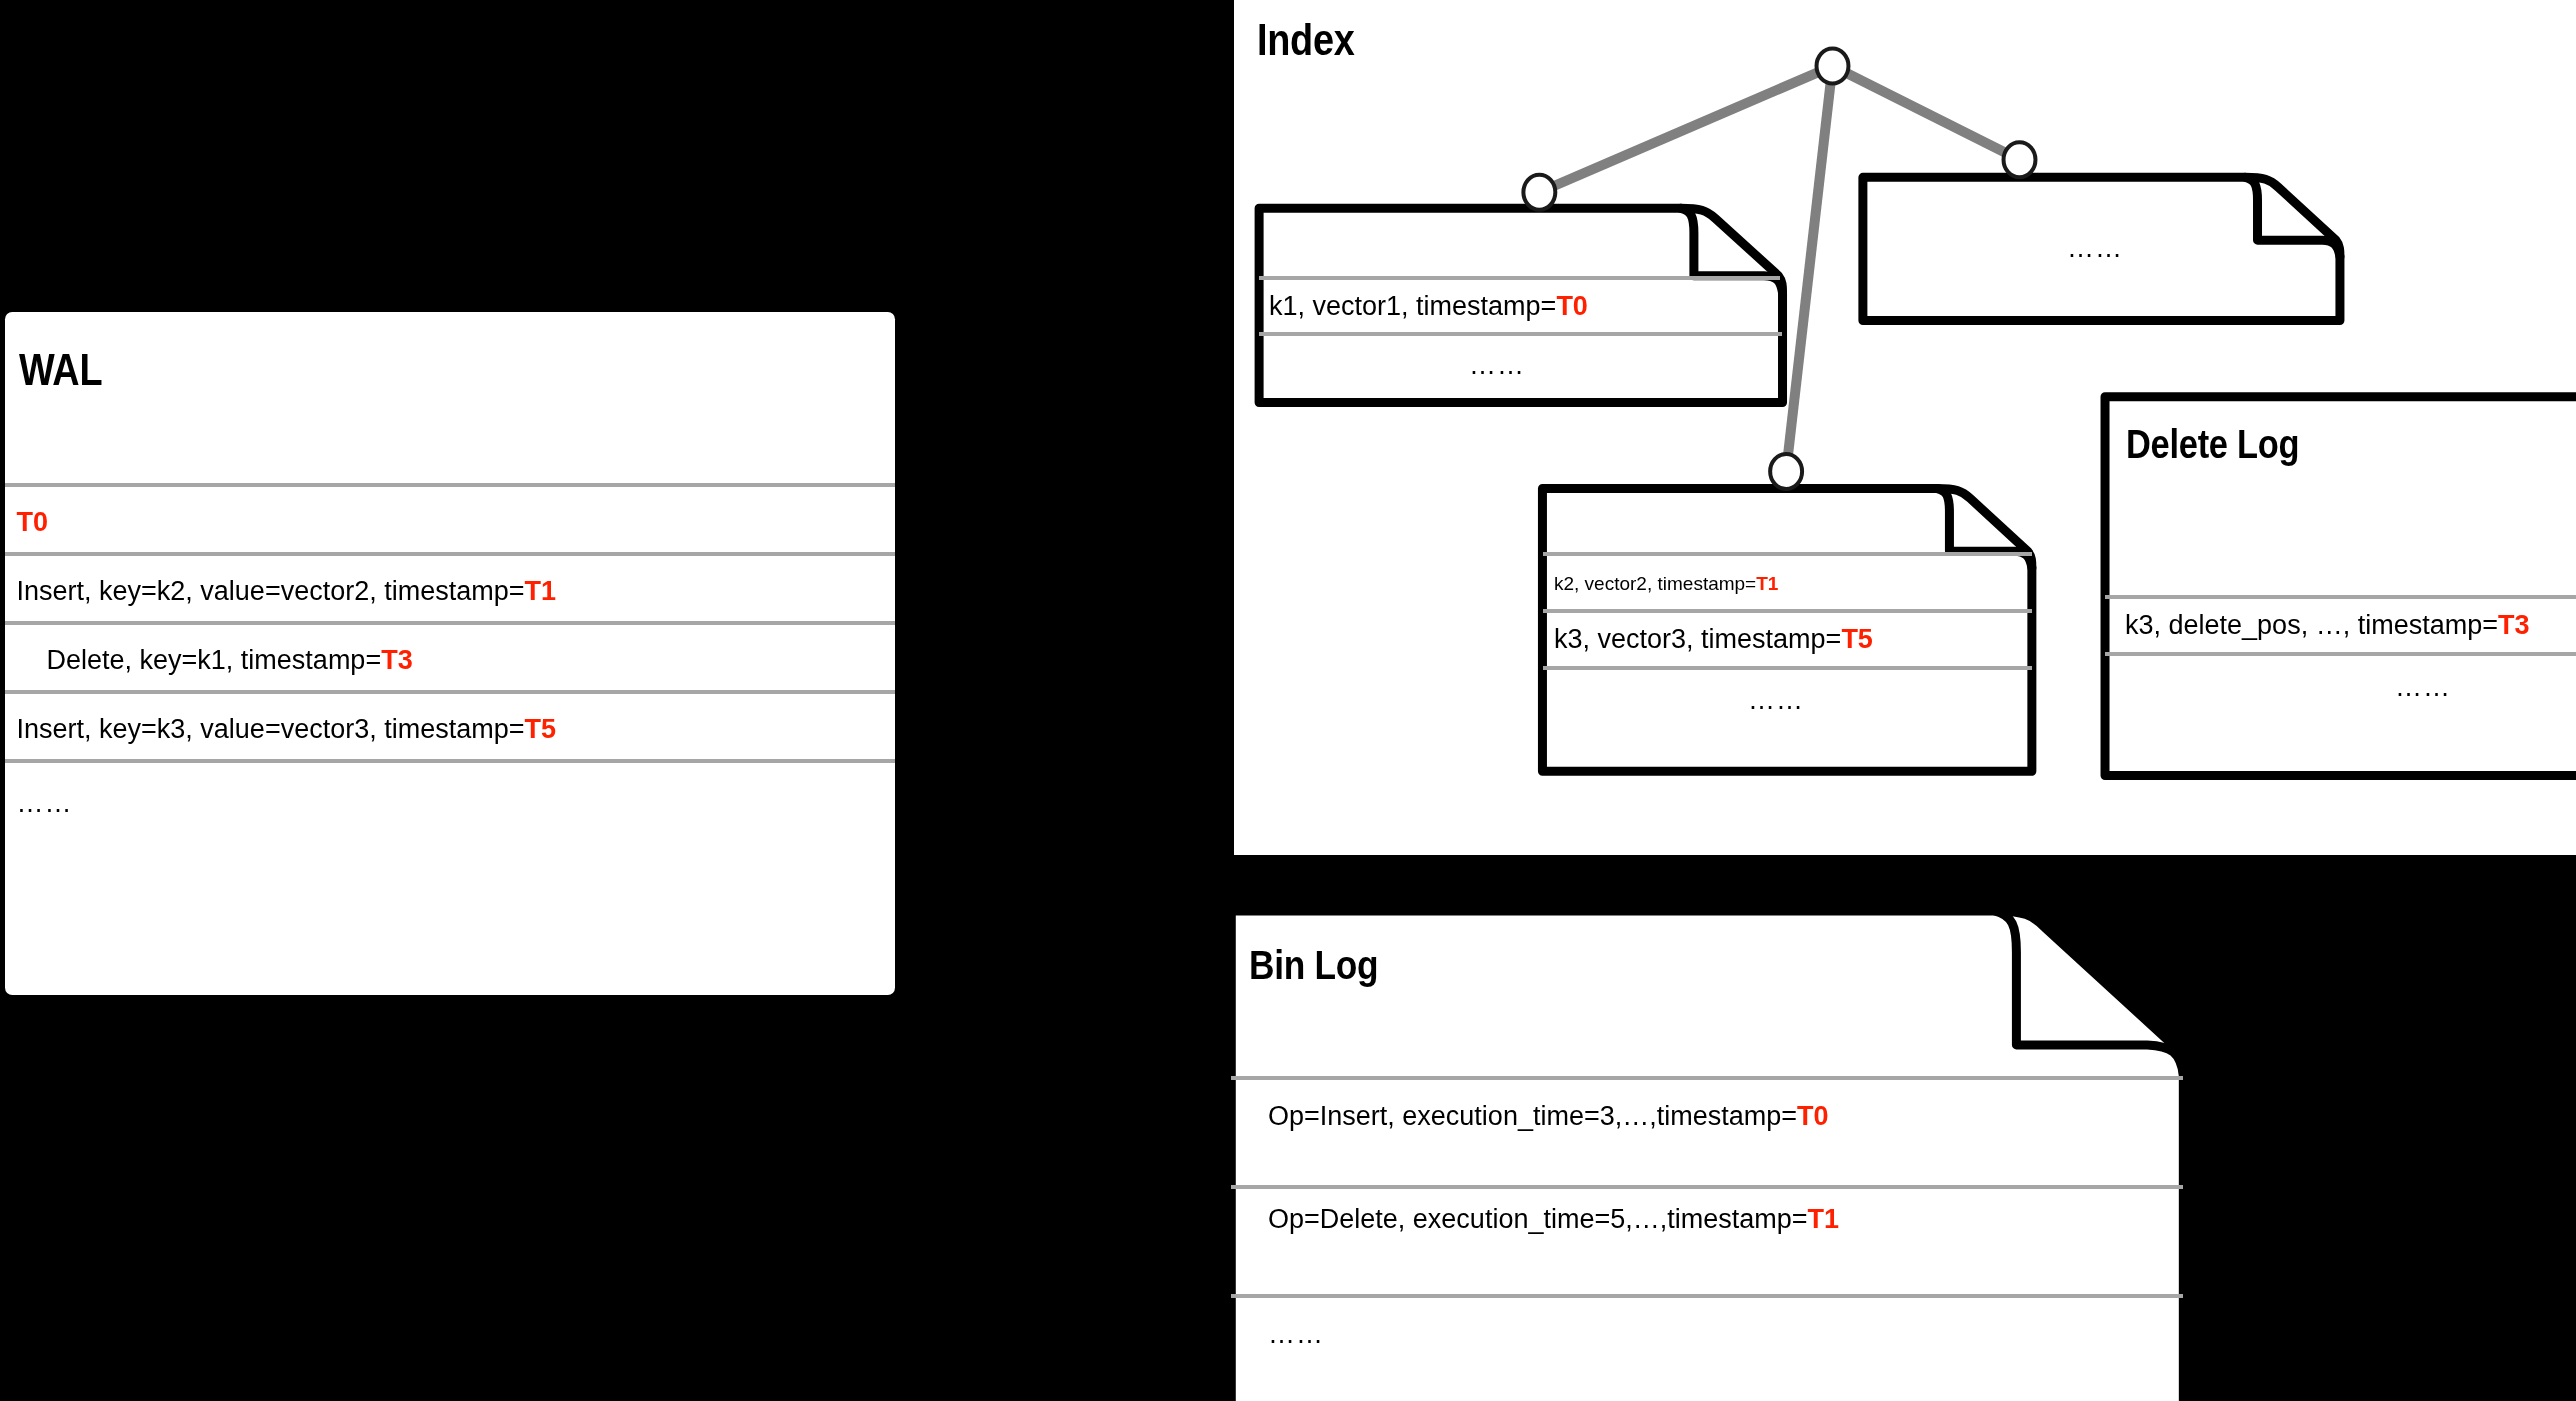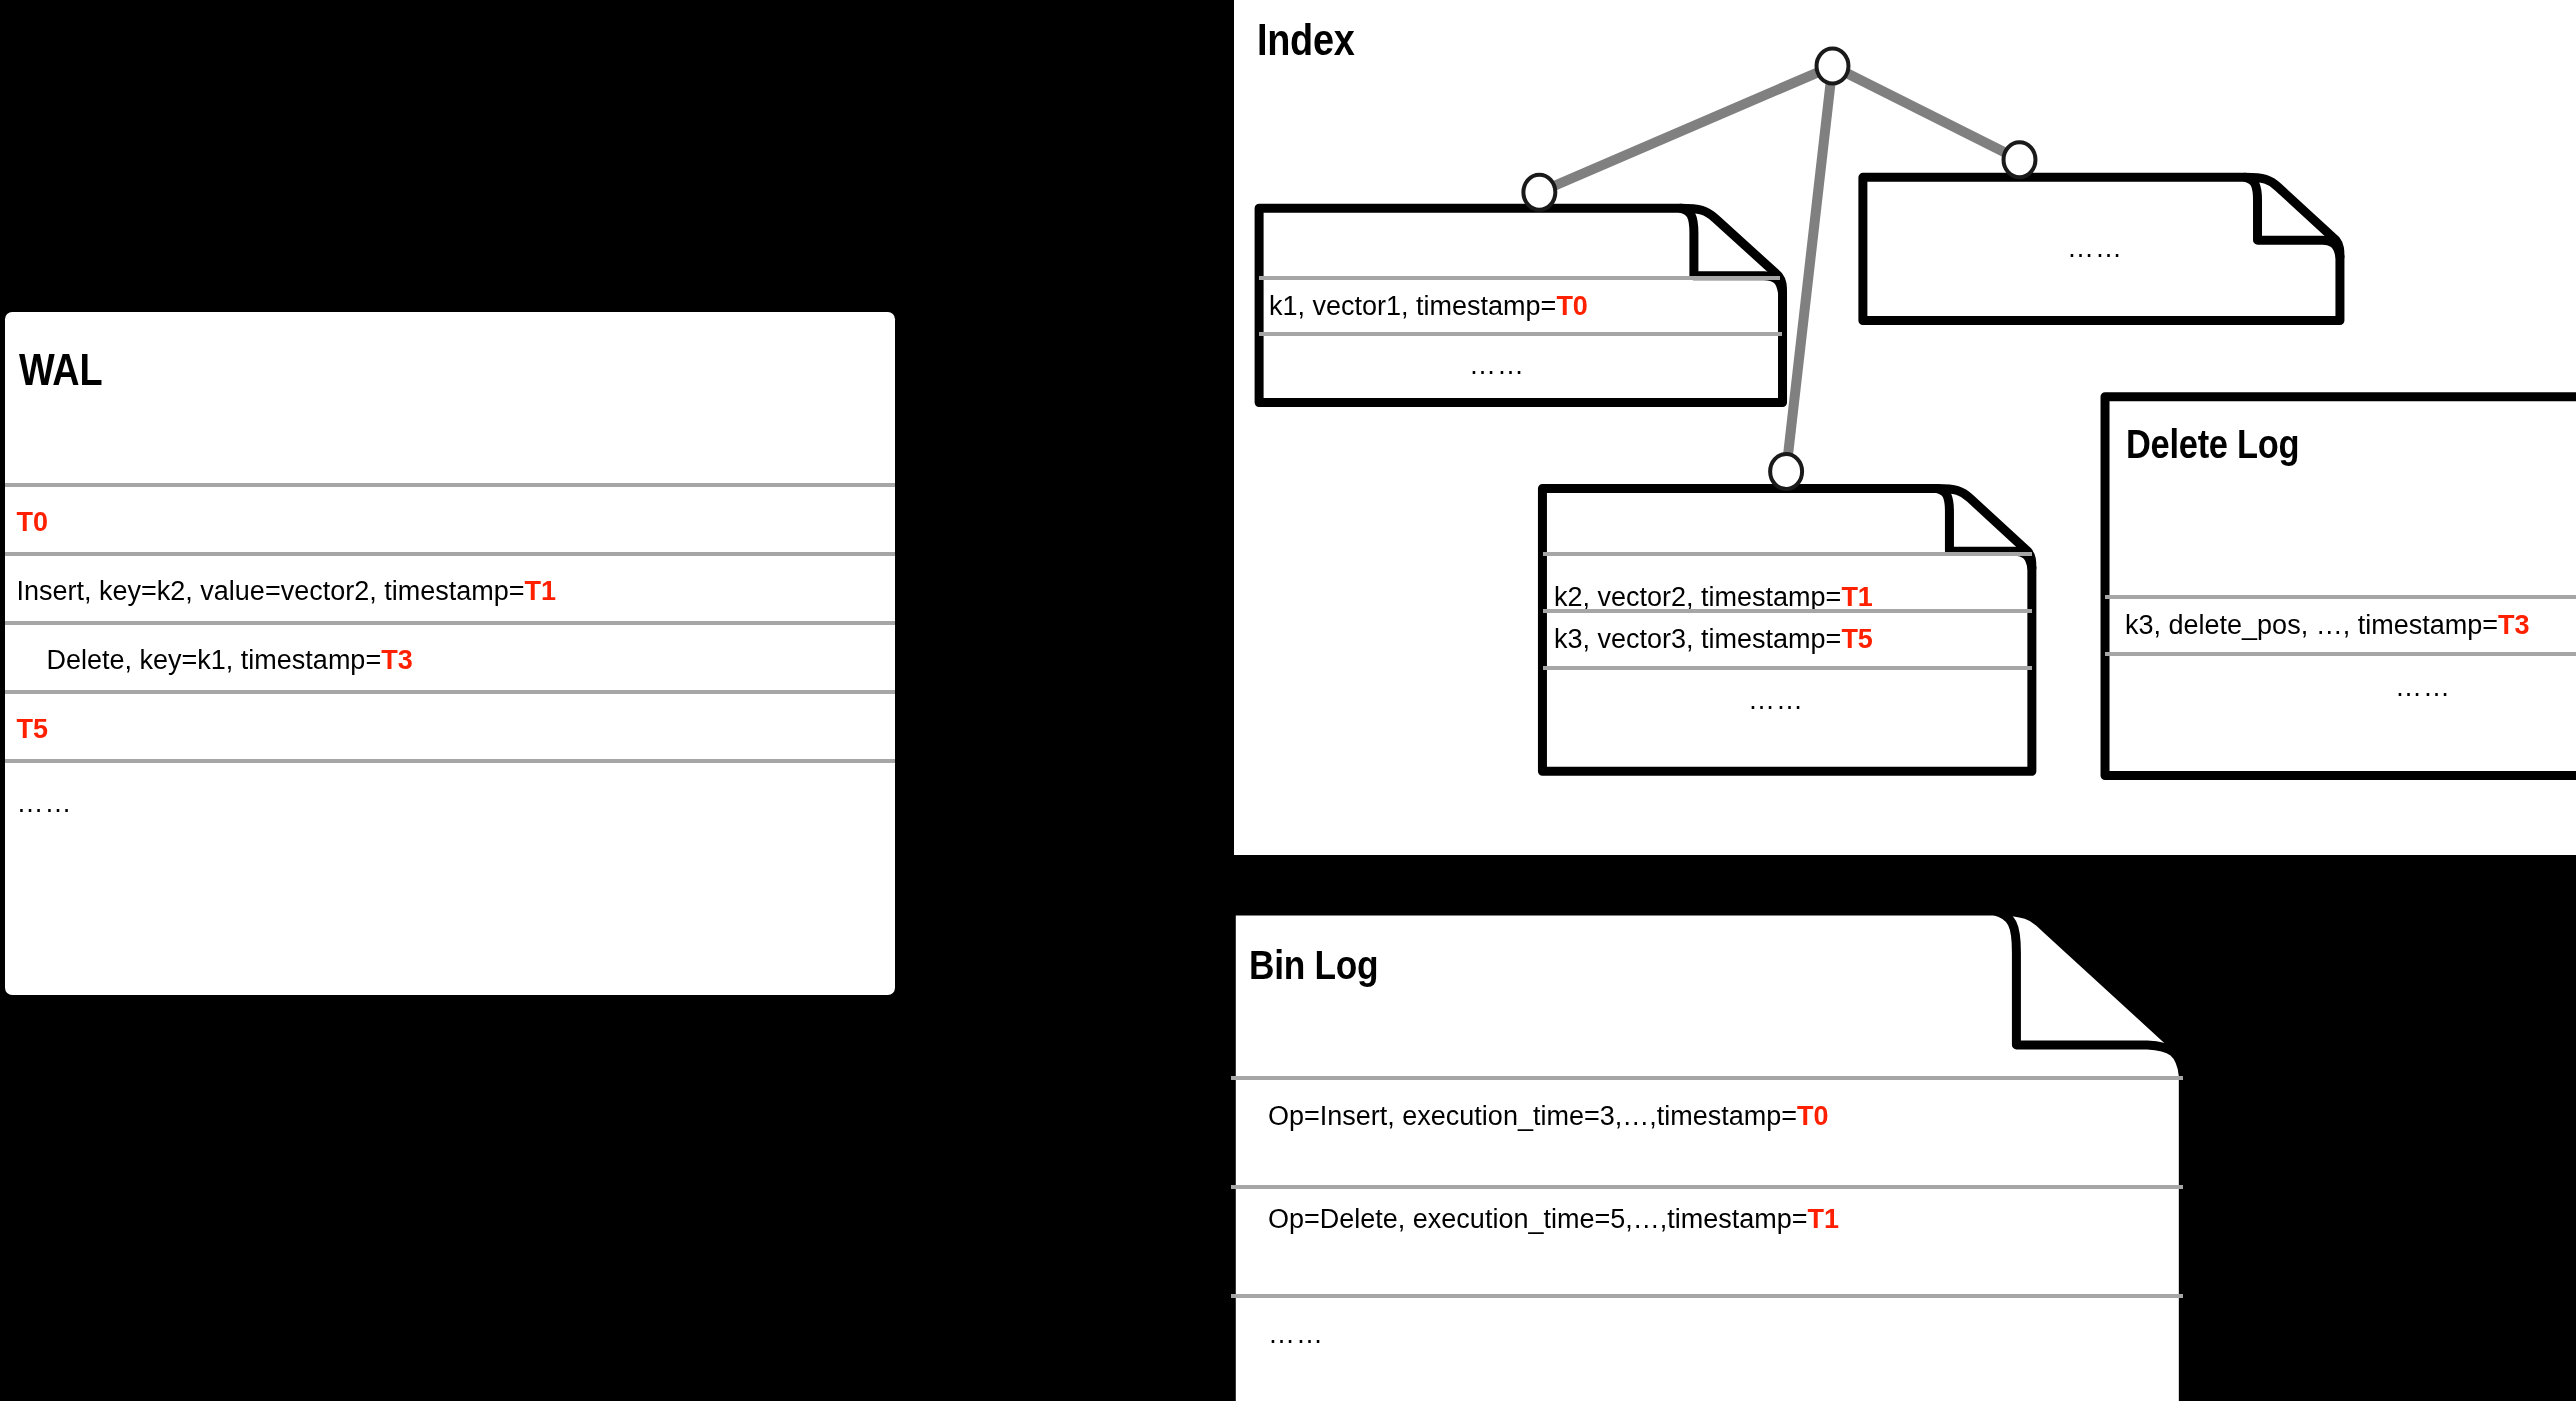--- a/index.html
+++ b/index.html
@@ -93,20 +93,21 @@
   </div>
 
   <div class="sep" style="left:5.2px;top:621px;width:890px;height:3.6px;"></div>
   <div class="row" style="left:16.5px;top:634px;width:876px;height:52px;font-size:27px;margin-left:30px;">
     <span>Delete, key=k1, timestamp=</span>
       <span class="ts">T3</span>
   </div>
 
   <div class="sep" style="left:5.2px;top:690px;width:890px;height:3.6px;"></div>
   <div class="row" style="left:16.5px;top:703px;width:876px;height:52px;font-size:27px;">
+    <span>Insert, key=k3, value=vector3, timestamp=</span>
       <span class="ts">T5</span>
   </div>
 
   <div class="sep" style="left:5.2px;top:759px;width:890px;height:3.6px;"></div>
   <div class="dots" style="left:16.5px;top:788px;font-size:27px;">……</div>
 
   <div class="panel index-panel" style="left:1234px;top:0px;width:1579px;height:855px;"></div>
 
   <div class="title" style="left:1257px;top:15.5px;font-size:44px;line-height:48px;">Index</div>
 
@@ -205,21 +206,21 @@
   <div class="row" style="left:1269px;top:286px;width:515px;height:41px;font-size:27px;">
     <span>k1, vector1, timestamp=</span>
       <span class="ts">T0</span>
   </div>
   <div class="sep" style="left:1259px;top:332px;width:523px;height:3.6px;"></div>
   <div class="dots" style="left:1469px;top:350px;font-size:27px;">……</div>
 
   <div class="dots" style="left:2067px;top:233px;font-size:27px;">……</div>
 
   <div class="sep" style="left:1543px;top:552px;width:489px;height:3.6px;"></div>
-  <div class="row" style="left:1554px;top:577px;width:479px;height:41px;font-size:27px;">
+  <div class="row" style="left:1554px;top:563px;width:479px;height:41px;font-size:19px;">
     <span>k2, vector2, timestamp=</span>
       <span class="ts">T1</span>
   </div>
   <div class="sep" style="left:1543px;top:609px;width:489px;height:3.6px;"></div>
   <div class="row" style="left:1554px;top:619px;width:479px;height:41px;font-size:27px;">
     <span>k3, vector3, timestamp=</span>
       <span class="ts">T5</span>
   </div>
   <div class="sep" style="left:1543px;top:666px;width:489px;height:3.6px;"></div>
   <div class="dots" style="left:1748px;top:685px;font-size:27px;">……</div>

